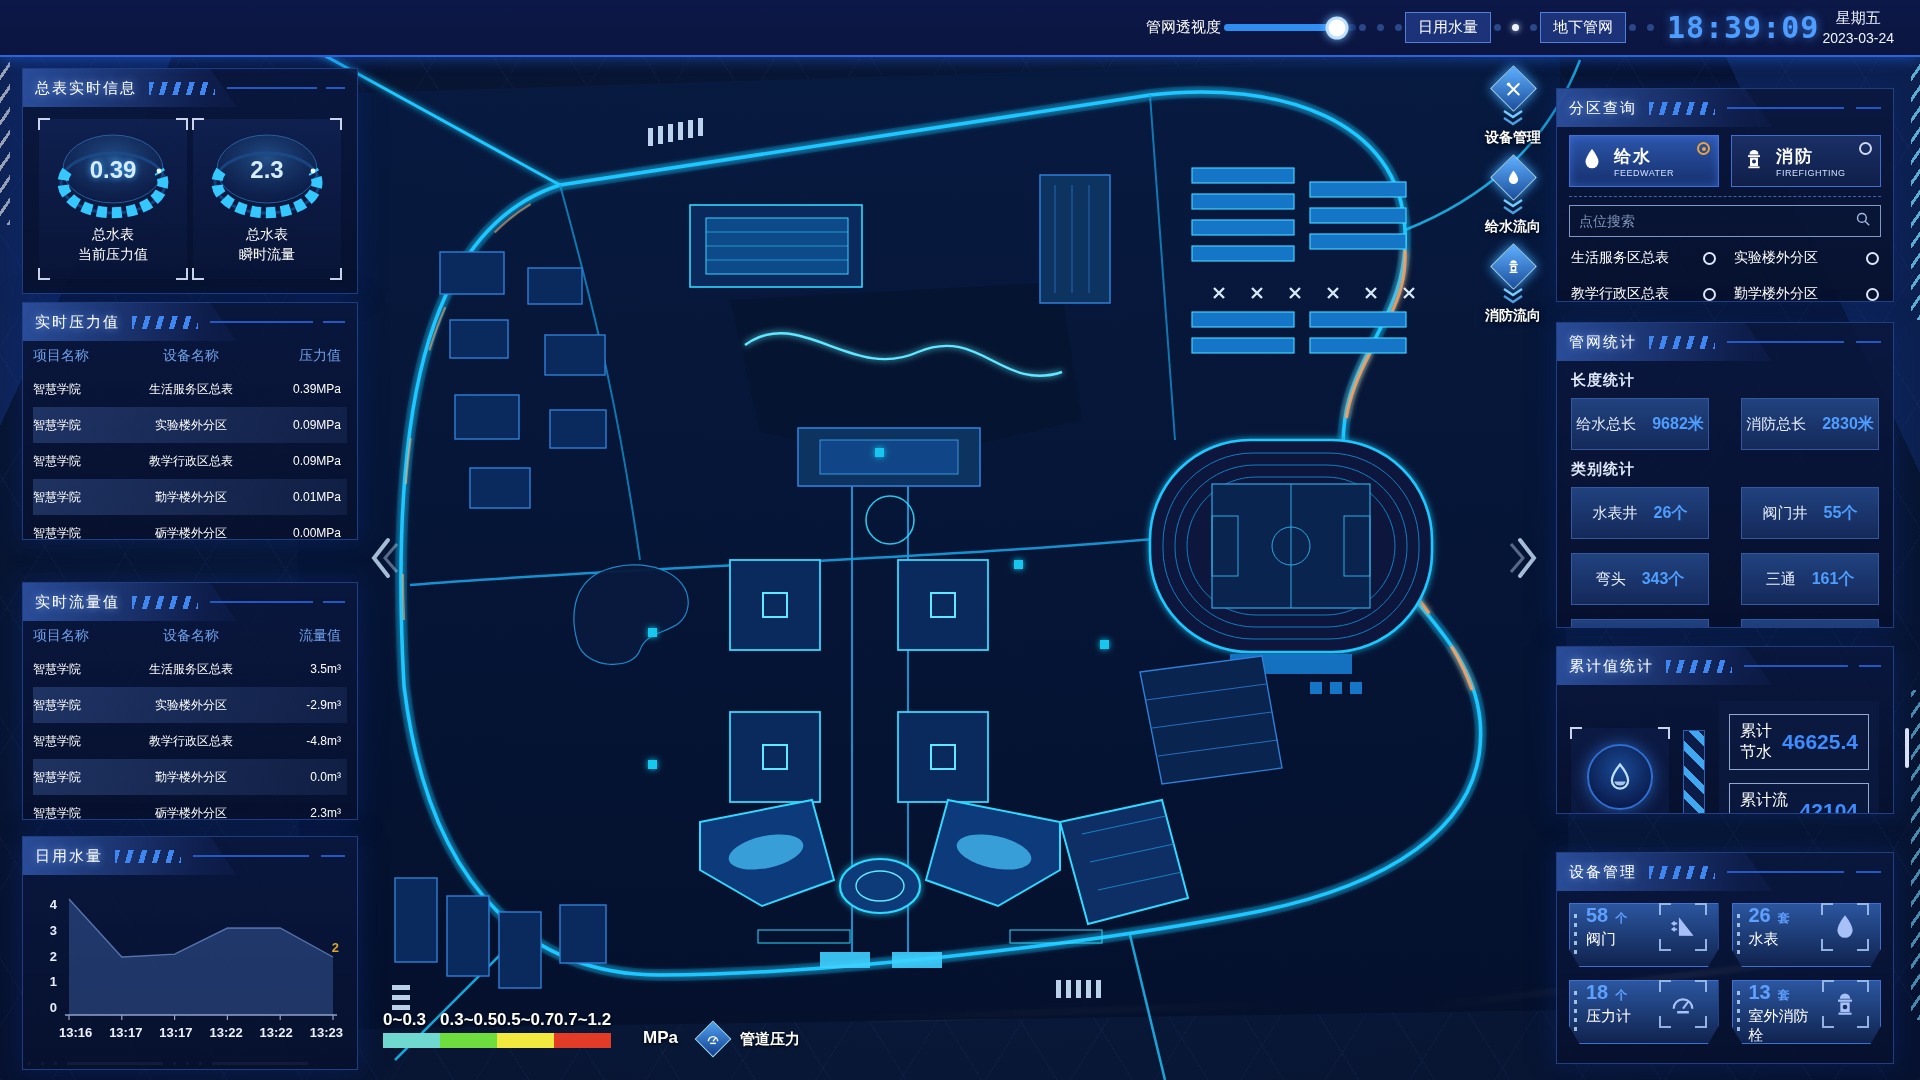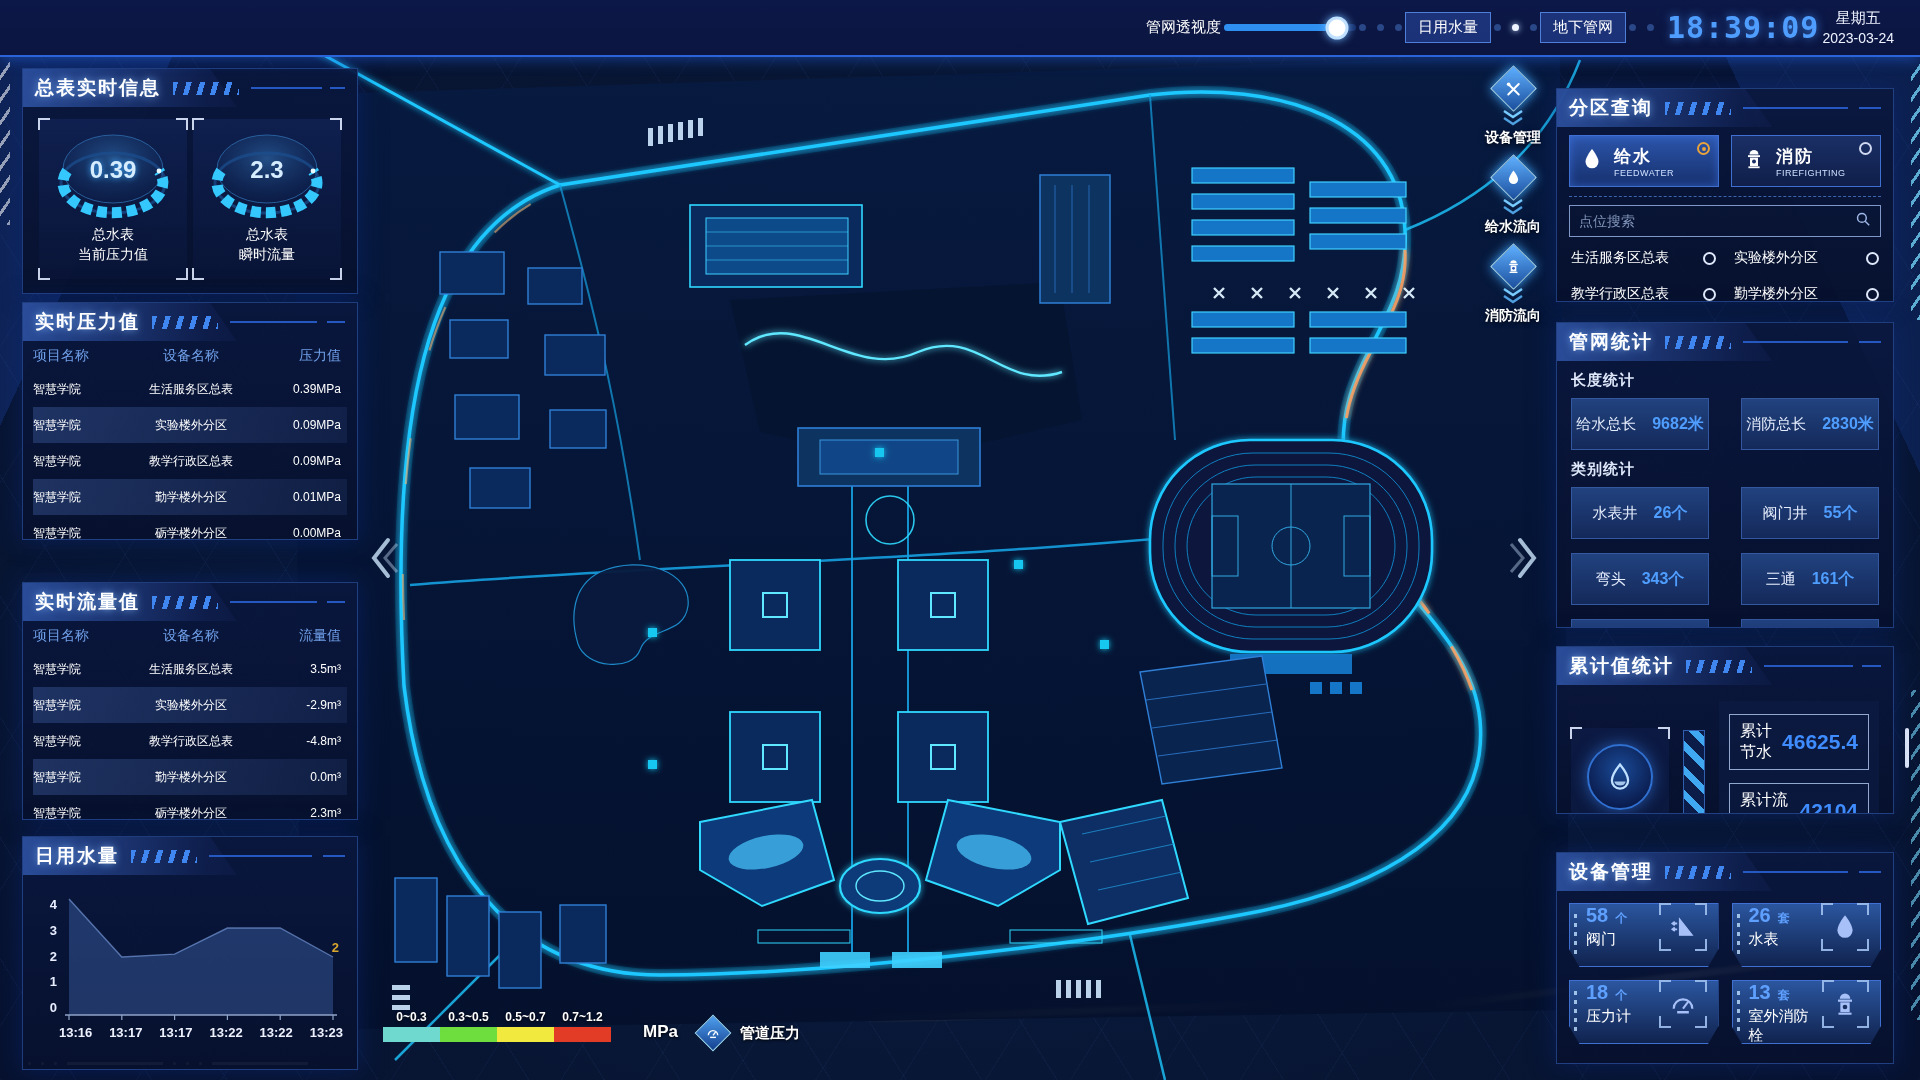--- a/index.html
+++ b/index.html
@@ -68,21 +68,21 @@
   .date-col .wd { font-size:15px; } .date-col .dt { font-size:14px; }
 
   
   .panel { position:absolute; z-index:8; overflow:hidden;
     background:linear-gradient(180deg, rgba(10,23,62,.94), rgba(7,17,46,.94));
     border:1px solid rgba(56,104,200,.5); box-shadow:0 0 22px rgba(10,40,120,.5); }
   .phead { position:relative; display:flex; align-items:center; gap:12px; height:38px; padding:0 12px; }
   .phead::before { content:''; position:absolute; inset:0;
     background:linear-gradient(90deg, rgba(64,112,214,.6), rgba(40,70,160,.15) 55%, transparent 75%);
     clip-path:polygon(0 0, 56% 0, 64% 100%, 0 100%); }
-  .phead .t { position:relative; z-index:1; font-size:19px; font-weight:bold; color:#fff; letter-spacing:2px;
+  .phead .t { position:relative; z-index:1; font-size:15px; font-weight:normal; color:#fff; letter-spacing:2px;
     text-shadow:0 0 8px rgba(130,185,255,.85); white-space:nowrap; }
   .phead .slashes { position:relative; z-index:1; width:66px; height:13px; flex:none;
     background:repeating-linear-gradient(106deg, #3f86f0 0 5px, transparent 5px 13px); }
   .phead .hline { position:relative; z-index:1; flex:1; height:2px;
     background:linear-gradient(90deg,#2b63d8 0 76%, transparent 76% 84%, #2b63d8 84%); opacity:.85; }
   .p-left { left:22px; width:336px; }
   .p-right { left:1556px; width:338px; }
 
   .bracket { position:relative; }
   .bracket .ck { position:absolute; width:12px; height:12px; border:2px solid #dfe9ff; opacity:.9; }
@@ -185,21 +185,21 @@
     box-shadow:0 0 12px #3fa8ff; display:flex; align-items:center; justify-content:center; }
   .diamond svg { transform:rotate(-45deg); }
   .tlabel { margin-top:3px; color:#fff; font-size:14px; font-weight:bold; text-shadow:0 1px 4px #000, 0 0 6px #0a2050; }
   .marrow { position:absolute; top:534px; z-index:4; opacity:.8; cursor:pointer; }
   .marrow.left { left:366px; } .marrow.right { left:1508px; }
 
   
   .legend { position:absolute; left:383px; top:1010px; display:flex; align-items:flex-end; gap:18px; z-index:6; }
   .lg-bar-wrap { display:flex; flex-direction:column; }
   .lg-labels { display:flex; }
-  .lg-labels span { width:57px; text-align:center; color:#fff; font-size:12px; font-weight:bold;
+  .lg-labels span { width:57px; color:#fff; font-size:17px; font-weight:bold;
     text-shadow:0 1px 3px #000; }
   .lg-bar { display:flex; margin-top:3px; }
   .lg-bar i { width:57px; height:15px; }
   .lg-unit { color:#fff; font-size:17px; font-weight:bold; margin:0 4px 0 14px; text-shadow:0 1px 3px #000; }
   .lg-icon-grp { display:flex; align-items:center; gap:14px; margin-bottom:-4px; }
   .lg-diamond { width:26px; height:26px; transform:rotate(45deg);
     background:linear-gradient(135deg,#4fa0f0,#14408f); border:1px solid #9fdfff;
     display:flex; align-items:center; justify-content:center; }
   .lg-diamond svg { transform:rotate(-45deg); }
   .lg-label { color:#fff; font-size:15px; font-weight:bold; text-shadow:0 1px 3px #000; }

